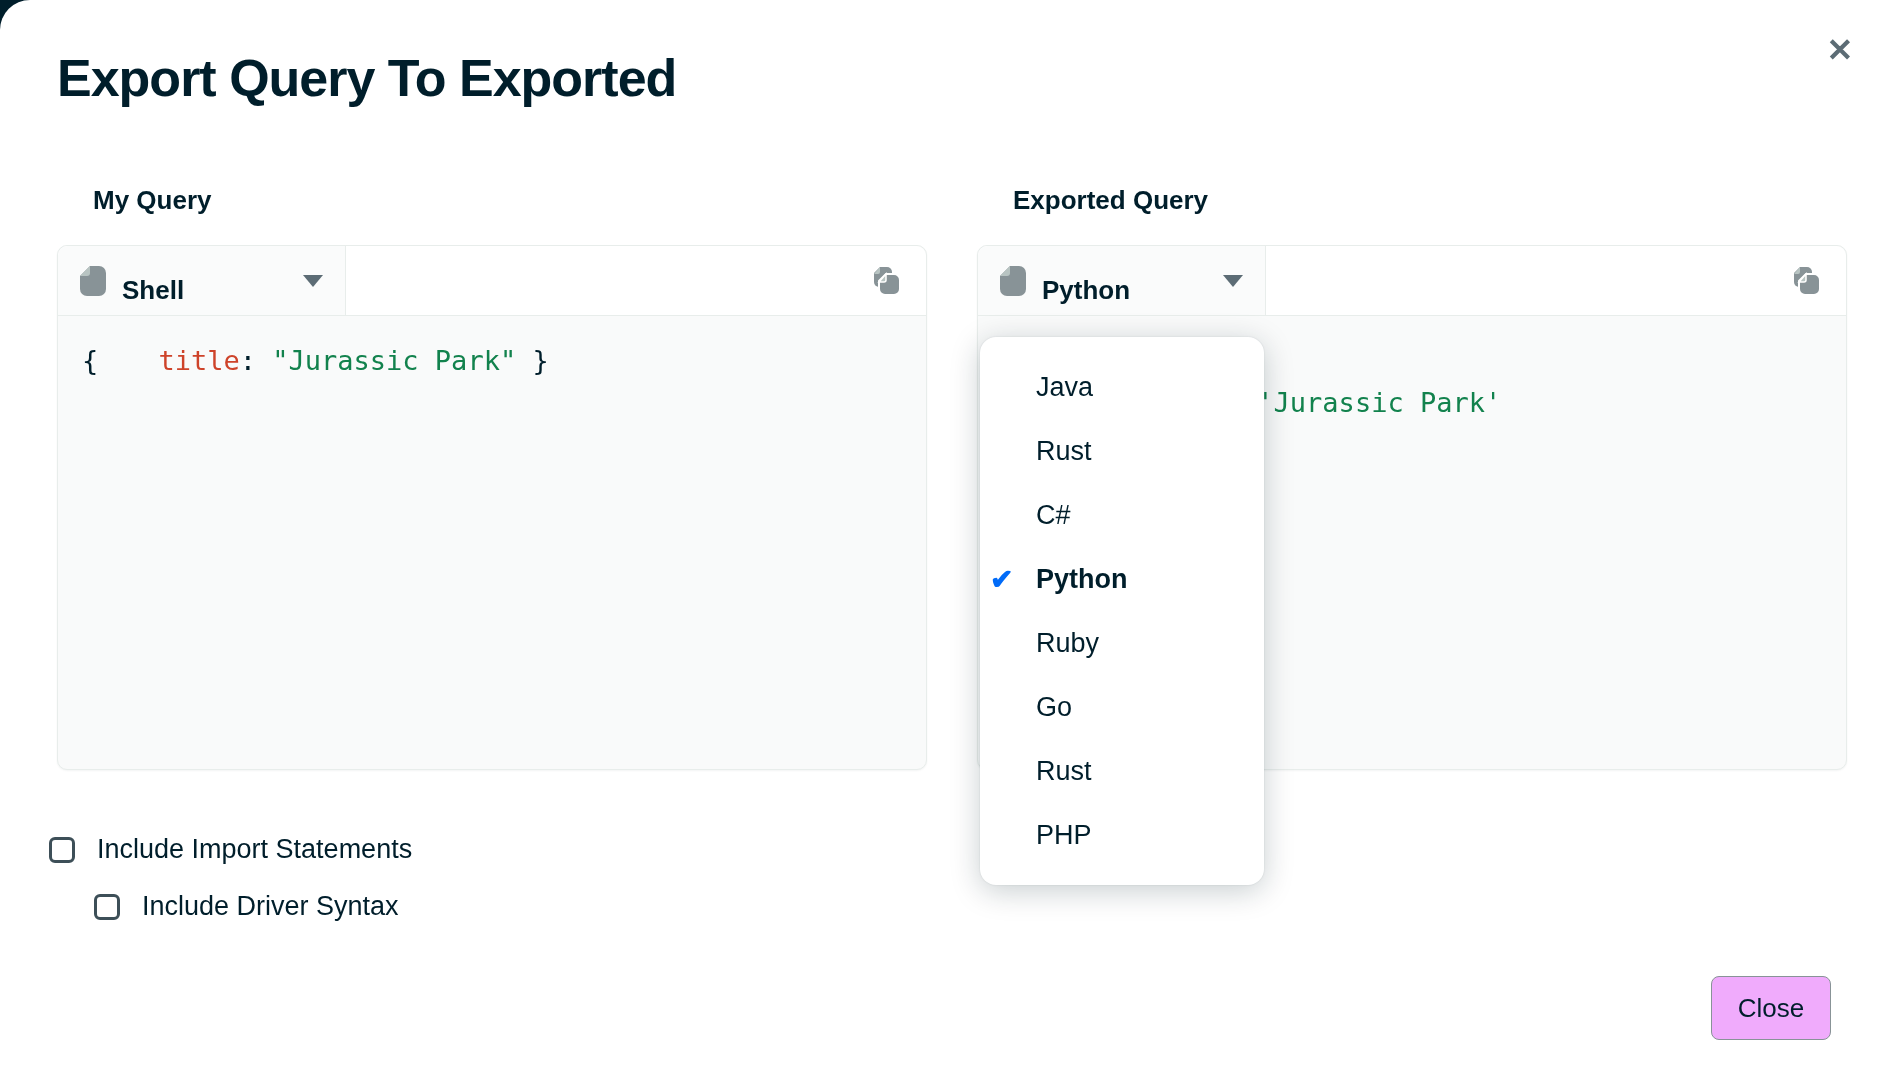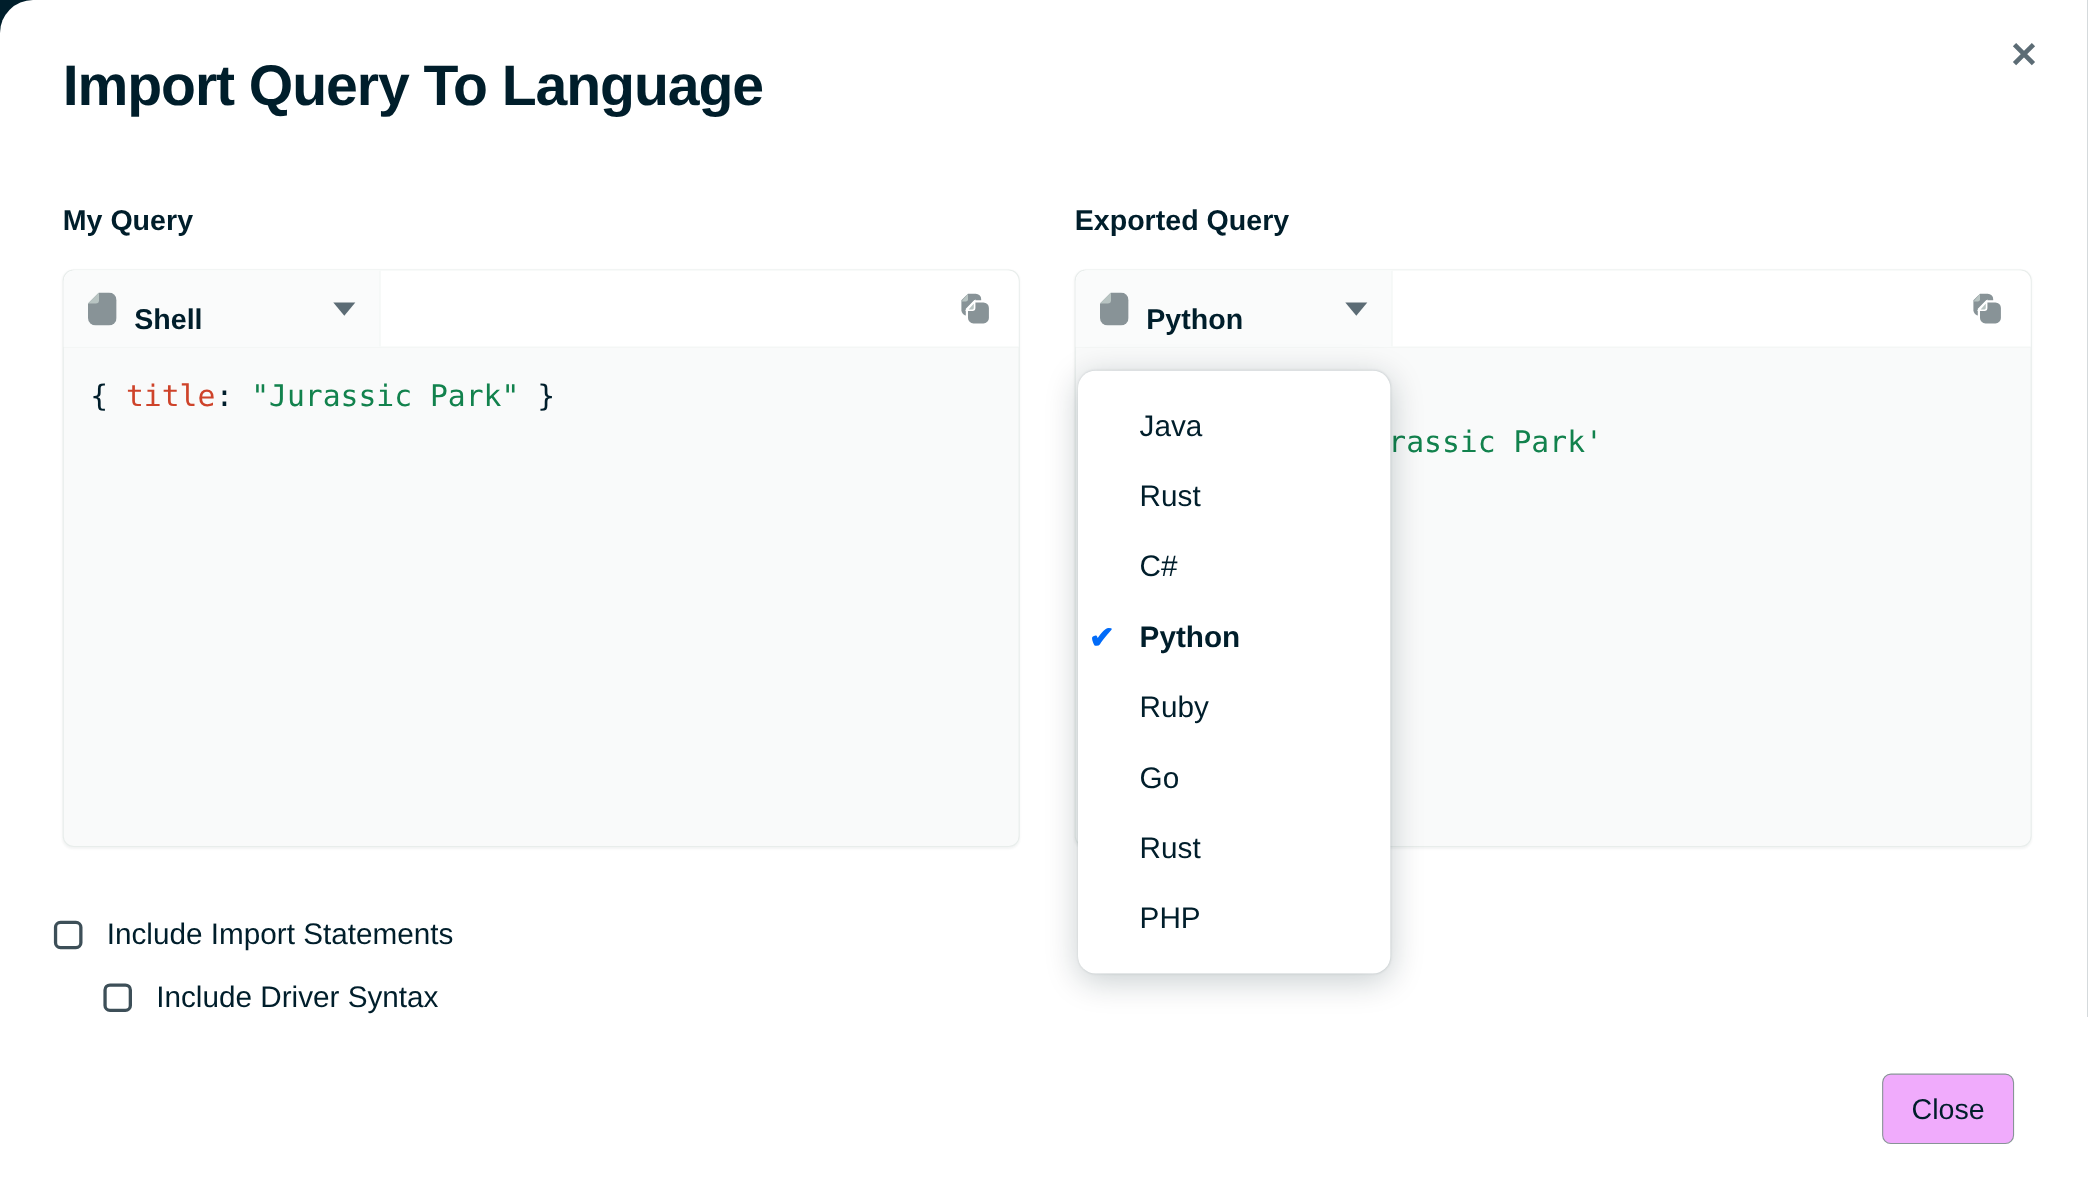--- a/index.html
+++ b/index.html
@@ -27,21 +27,21 @@
     position:absolute; right:36px; top:28px;
     width:44px; height:44px;
     display:flex; align-items:center; justify-content:center;
     font-size:32px; font-weight:700; color:#5C6C75;
     cursor:pointer; border:none; background:transparent;
   }
 
   
   .section-heading {
     position:absolute; top:185px;
-    font-size:26px; font-weight:700; color:#001E2B;
+    font-size:26px; font-weight:700; color:#001E2B;margin-left:36px;
   }
   .heading-left  { left:57px; }
   .heading-right { left:977px; }
 
   
   .panel {
     position:absolute; top:245px; height:525px; width:870px;
     border:1px solid #E8EDEB; border-radius:10px;
     background:#F9FAFA;
     box-shadow:0 1px 2px rgba(0,30,43,0.05);
@@ -76,21 +76,21 @@
     display:flex; align-items:center; justify-content:center;
     background:transparent; border:none; cursor:pointer;
   }
 
   .code-area {
     padding:24px 24px;
     font-family:"DejaVu Sans Mono", monospace;
     font-size:27px; line-height:42px;
     white-space:pre; color:#001E2B;
   }
-  .tok-key    { color:#CE432A; }
+  .tok-key    { color:#CE432A;margin-left:44px; }
   .tok-string { color:#12824D; }
   .tok-plain  { color:#001E2B; }
 
   
   .file-icon svg, .copy-icon svg { display:block; }
 
   
   .lang-menu {
     position:absolute; left:980px; top:337px;
     width:284px; padding:18px 0;
@@ -132,21 +132,21 @@
     font-family:"Liberation Sans", sans-serif;
     font-size:26px; font-weight:500; color:#001E2B;
     cursor:pointer;
   }
 </style>
 </head>
 <body>
 
 <div class="modal">
 
-  <h1 class="dialog-title">Import Query To Language</h1>
+  <h1 class="dialog-title">Export Query To Exported</h1>
   <button class="close-x">✕</button>
 
   <div class="section-heading heading-left">My Query</div>
   <div class="section-heading heading-right">Exported Query</div>
 
   <div class="panel panel-left">
     <div class="panel-toolbar">
       <div class="lang-select">
         <span class="file-icon">
           <svg width="26" height="30" viewBox="0 0 26 30">

